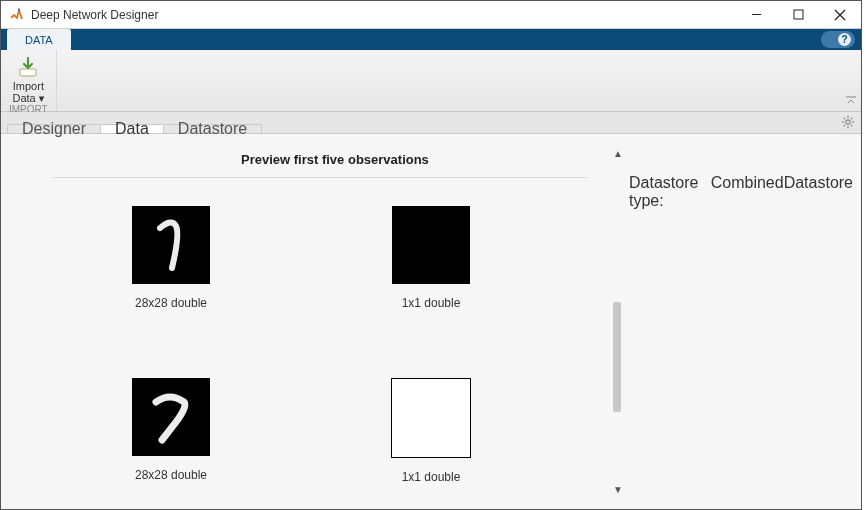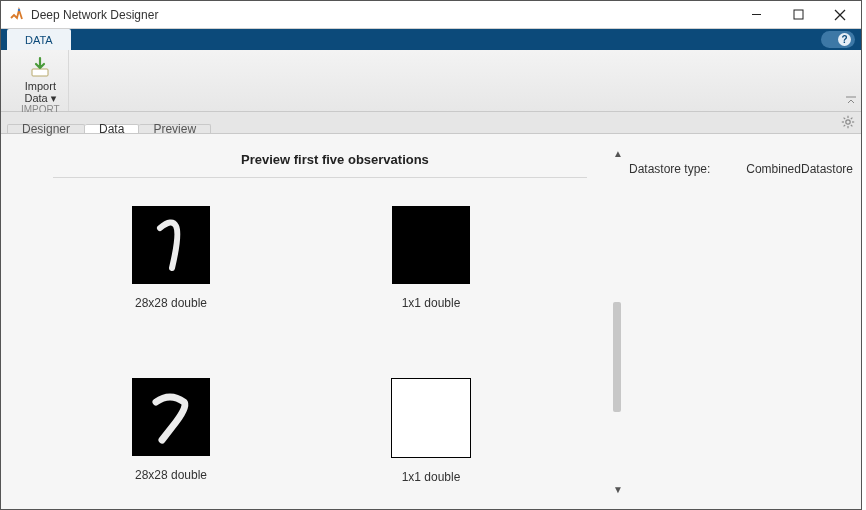--- a/index.html
+++ b/index.html
@@ -14,52 +14,52 @@
   .winbtn { width: 42px; height: 100%; display: flex; align-items: center; justify-content: center; color: #333; }
   .winbtn svg { stroke: #222; }
 
   
   .toolstrip-tabs { height: 21px; background: #0c4a7a; display: flex; align-items: flex-end; position: relative; }
   .ts-tab { height: 21px; padding: 0 18px; display: flex; align-items: center; font-size: 11px; color: #0c4a7a; background: #eef3f8; margin-left: 6px; border-top-left-radius: 2px; border-top-right-radius: 2px; }
   .ts-help { position: absolute; right: 6px; top: 2px; width: 34px; height: 17px; background: #3d78a6; border-radius: 9px 9px 9px 9px; display: flex; align-items: center; justify-content: flex-end; padding-right: 4px;}
   .ts-help .q { width: 13px; height: 13px; border-radius: 50%; background: #e6eef6; color: #0c4a7a; font-size: 10px; font-weight: bold; display: flex; align-items: center; justify-content: center; }
 
   
-  .ribbon { height: 62px; background: linear-gradient(#f3f3f3,#e7e7e7); border-bottom: 1px solid #c9c9c9; display: flex; position: relative; padding-left: 12px; }
+  .ribbon { height: 62px; background: linear-gradient(#f3f3f3,#e7e7e7); border-bottom: 1px solid #c9c9c9; display: flex; position: relative; }
   .ribbon-group { padding: 4px 8px 0 8px; display: flex; flex-direction: column; align-items: center; border-right: 1px solid #d8d8d8; }
   .ribbon-btn { display: flex; flex-direction: column; align-items: center; gap: 0; cursor: default; }
   .ribbon-btn .icon { height: 26px; display: flex; align-items: center; justify-content: center; }
   .ribbon-btn .lbl { font-size: 11px; color: #333; line-height: 12px; text-align: center; }
   .ribbon-btn .drop { margin-top: -1px; }
   .ribbon-title { font-size: 10px; color: #888; margin-top: auto; margin-bottom: 1px; text-align: center; }
   .ribbon-collapse { position: absolute; right: 4px; bottom: 2px; color: #888; }
 
   
   .doc-tabs { height: 22px; background: #e6e6e6; border-bottom: 1px solid #c9c9c9; display: flex; align-items: stretch; position: relative; padding-left: 6px; }
-  .doc-tab { padding: 0 14px; display: flex; align-items: center; font-size: 12px; color: #555; border: 1px solid #c9c9c9; border-bottom: none; background: #e6e6e6; margin-right: 0; margin-top: 12px; border-top-left-radius: 2px; border-top-right-radius: 2px;}
+  .doc-tab { padding: 0 14px; display: flex; align-items: center; font-size: 16px; color: #555; border: 1px solid #c9c9c9; border-bottom: none; background: #e6e6e6; margin-right: 0; margin-top: 12px; border-top-left-radius: 2px; border-top-right-radius: 2px;}
   .doc-tab + .doc-tab { border-left: none; }
   .doc-tab.active { background: #fff; color: #333; position: relative; z-index: 2; }
   .doc-gear { position: absolute; right: 6px; top: 3px; color: #8a8a8a; }
 
   
   .content { flex: 1; display: flex; background: #f6f6f6; overflow: hidden; }
   .preview-pane { flex: 1; position: relative; padding: 18px 0 0 40px; }
   .preview-header { font-weight: 600; font-size: 13px; color: #222; margin-left: 200px; margin-bottom: 10px; }
   .preview-rule { border-top: 1px solid #d7d7d7; margin: 0 24px 0 12px; }
   .preview-grid { margin-top: 28px; display: grid; grid-template-columns: 260px 260px; row-gap: 68px; }
   .cell { display: flex; flex-direction: column; align-items: center; }
   .thumb { width: 78px; height: 78px; background: #000; display: flex; align-items: center; justify-content: center; }
   .thumb.white { background: #fff; border: 1px solid #000; width: 80px; height: 80px; }
   .cap { margin-top: 12px; font-size: 12px; color: #333; }
   .scroll-col { width: 14px; position: relative; }
   .scroll-arrow { position: absolute; left: 2px; color: #555; font-size: 10px; }
   .scroll-arrow.up { top: 14px; }
   .scroll-arrow.dn { bottom: 14px; }
   .scroll-thumb { position: absolute; left: 2px; top: 168px; width: 8px; height: 110px; background: #c7c7c7; border-radius: 2px; }
-  .info-pane { width: 236px; padding: 28px 8px 0 4px; font-size: 12px; color: #333; }
+  .info-pane { width: 236px; padding: 40px 8px 0 4px; font-size: 16px; color: #333; }
   .info-row { display: flex; margin-bottom: 8px; }
   .info-label { width: 118px; }
 </style>
 </head>
 <body>
 
 <div class="window">
 
   <div class="titlebar">
     <span class="logo">
@@ -117,21 +117,21 @@
       <svg width="12" height="10">
           <line x1="1" y1="1" x2="11" y2="1" stroke="#888"></line>
           <polyline points="3,7 6,4 9,7" fill="none" stroke="#888"></polyline>
         </svg>
     </span>
   </div>
 
   <div class="doc-tabs">
     <div class="doc-tab">Designer</div>
     <div class="doc-tab active">Data</div>
-    <div class="doc-tab">Preview</div>
+    <div class="doc-tab">Datastore</div>
     <span class="doc-gear">
       <svg width="14" height="14" viewBox="0 0 14 14">
         <circle cx="7" cy="7" r="2.2" fill="none" stroke="#8a8a8a" stroke-width="1.2"></circle>
         <g stroke="#8a8a8a" stroke-width="1.2">
           <line x1="7" y1="0.8" x2="7" y2="3"></line>
             <line x1="7" y1="11" x2="7" y2="13.2"></line>
           <line x1="0.8" y1="7" x2="3" y2="7"></line>
             <line x1="11" y1="7" x2="13.2" y2="7"></line>
           <line x1="2.6" y1="2.6" x2="4.2" y2="4.2"></line>
             <line x1="9.8" y1="9.8" x2="11.4" y2="11.4"></line>

